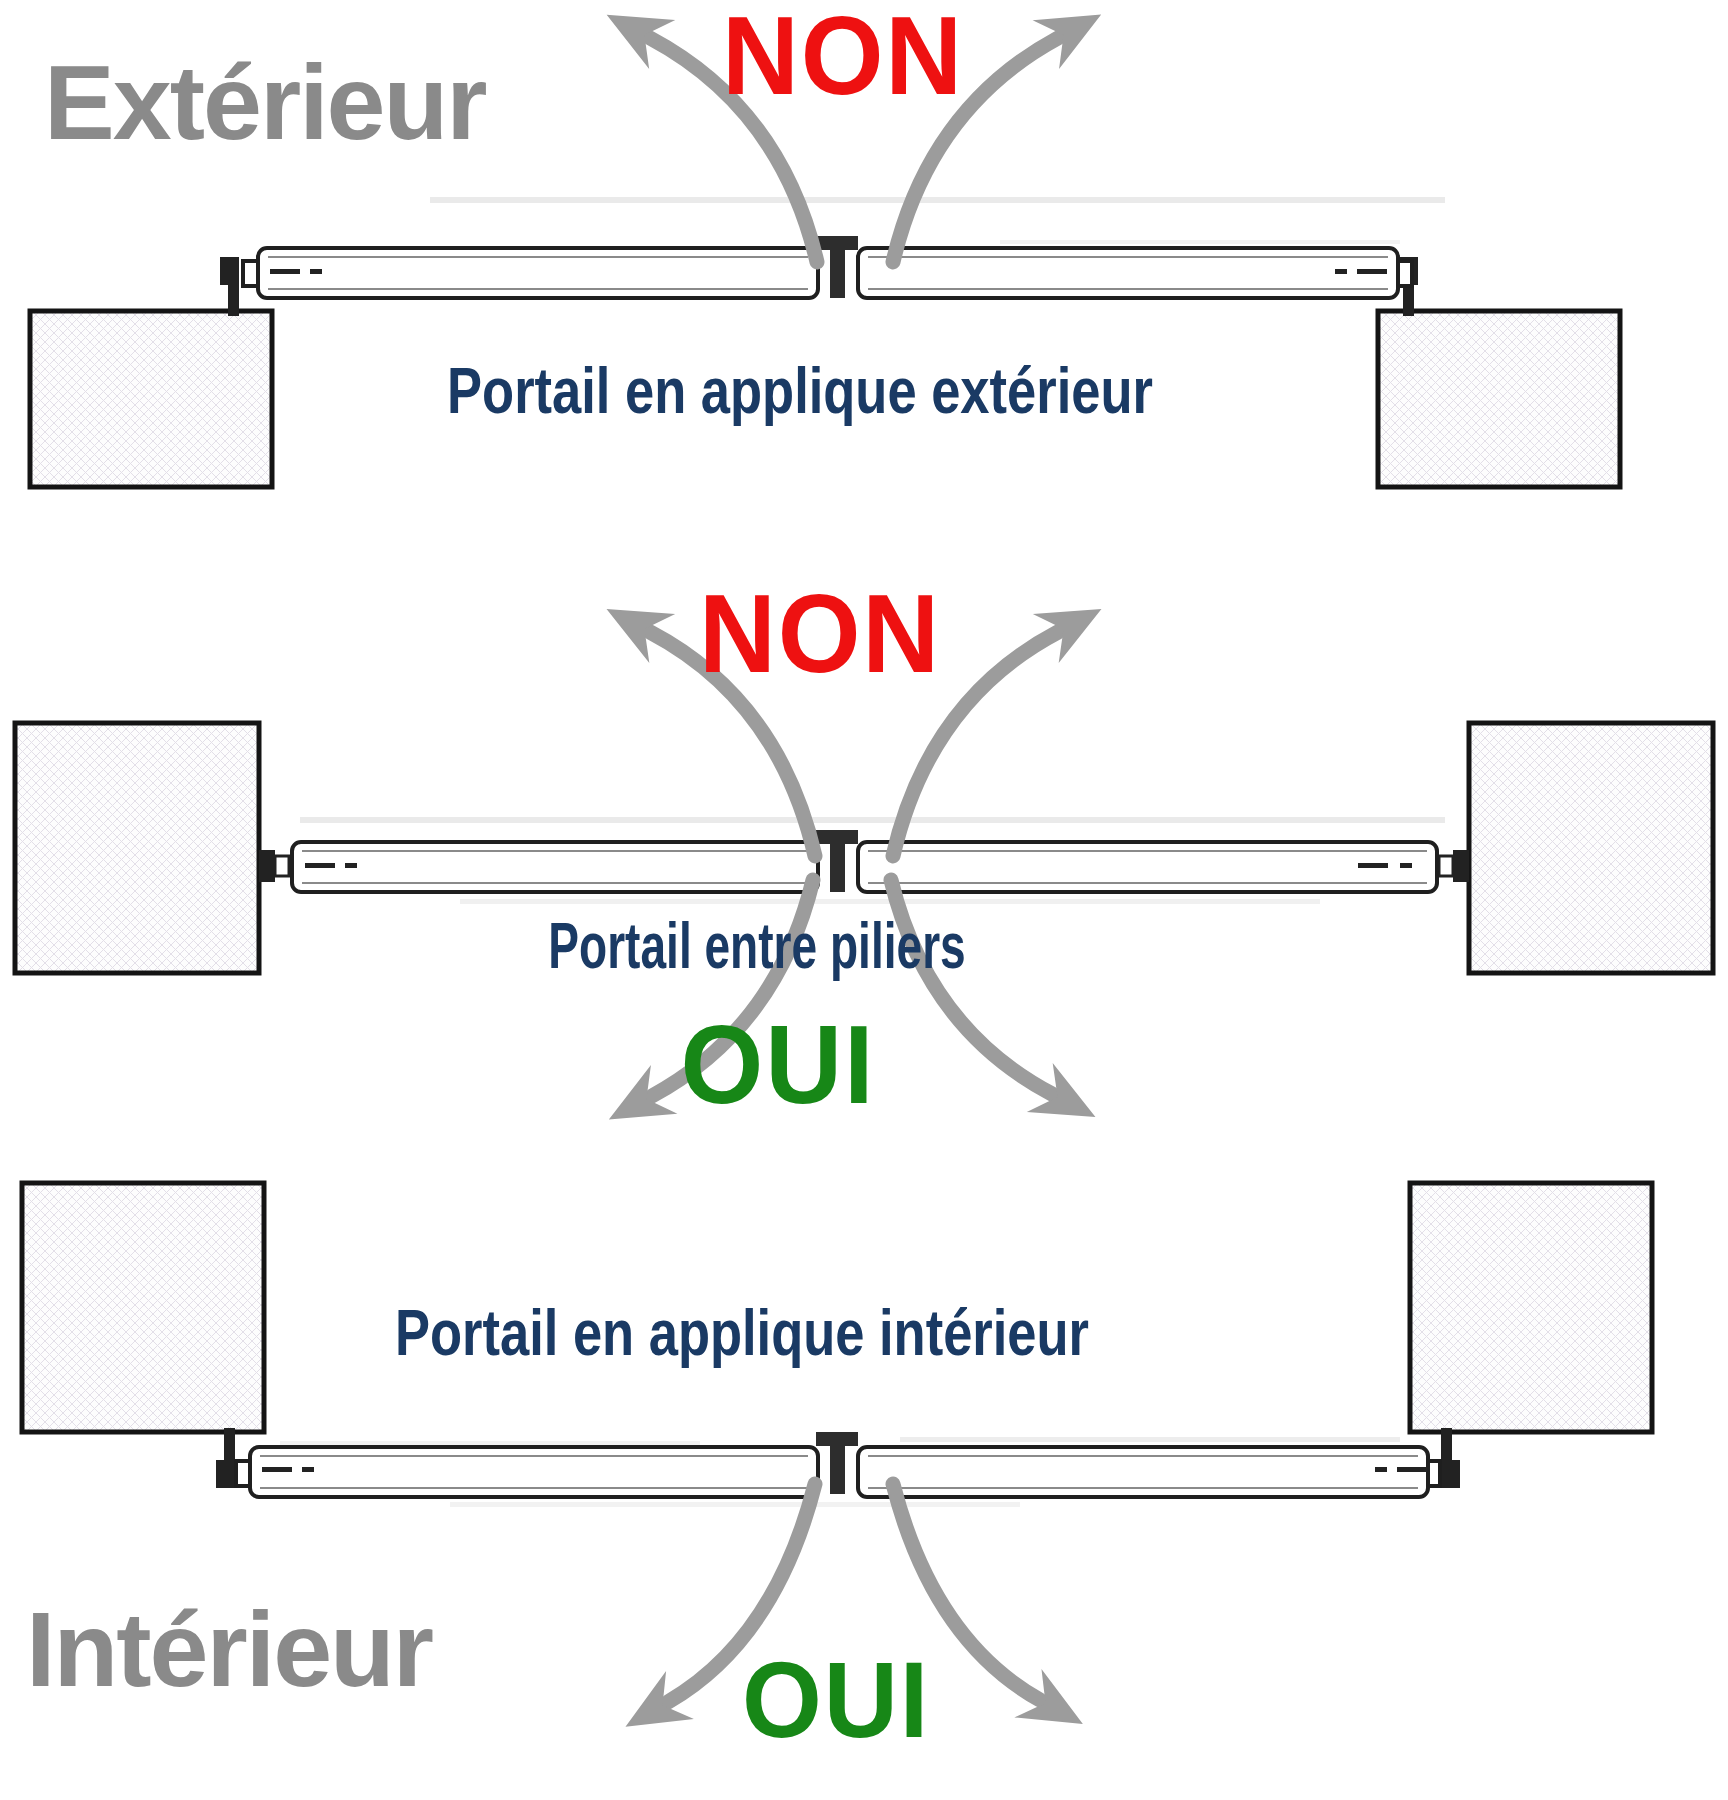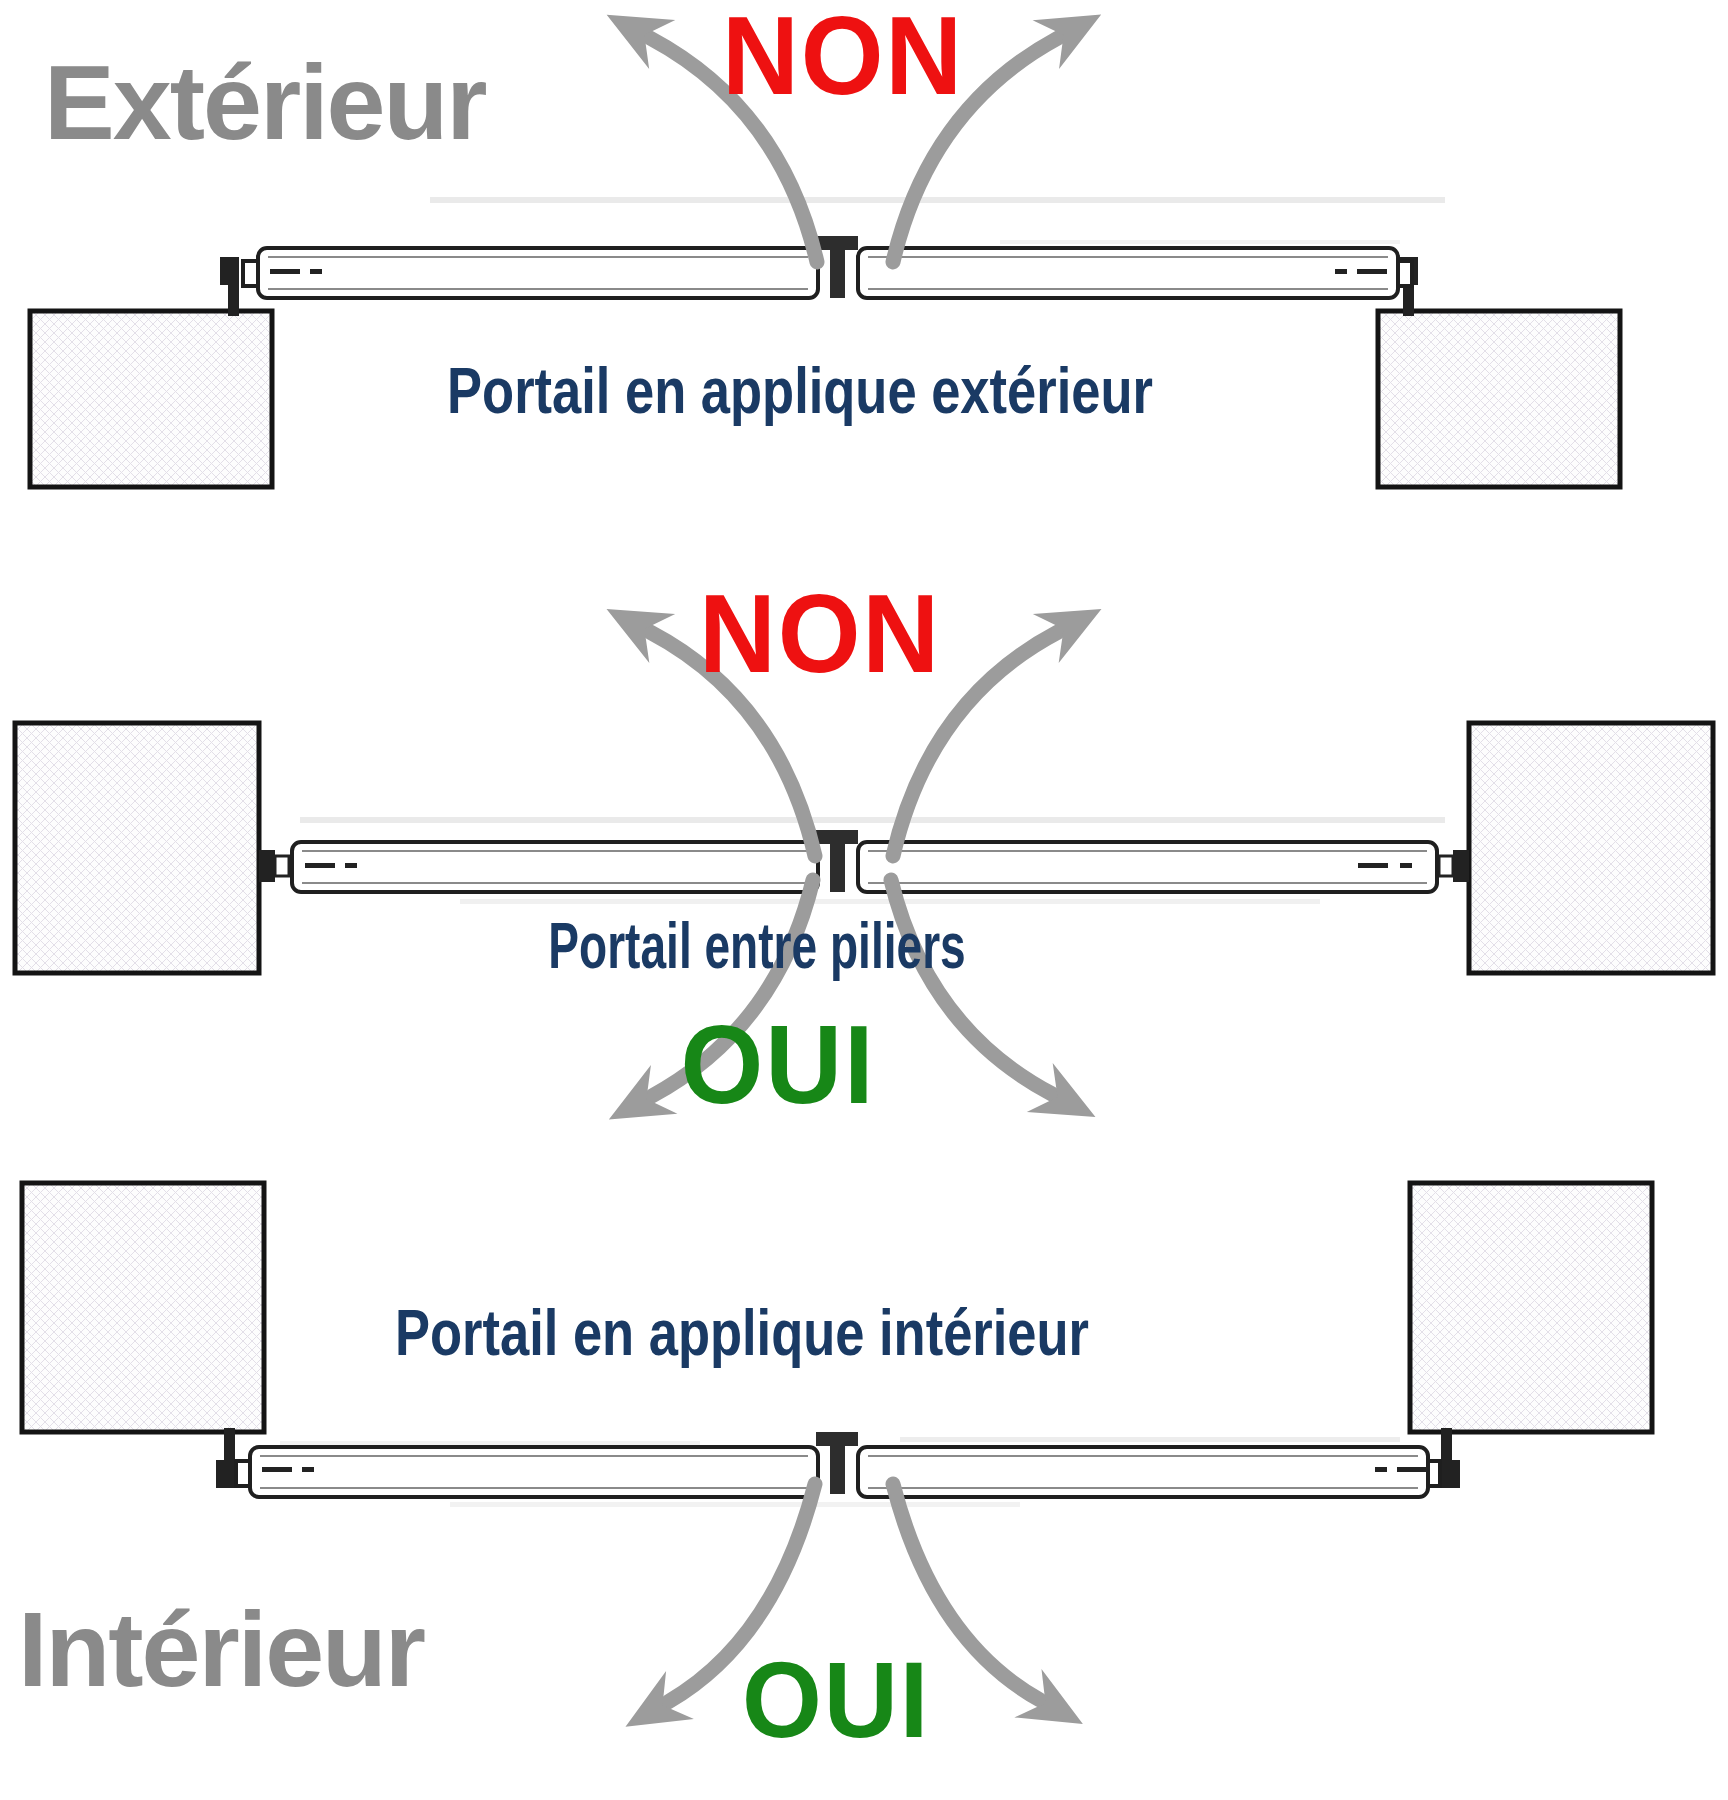--- a/index.html
+++ b/index.html
@@ -203,17 +203,17 @@
   <div class="txt caption cx" style="left:800px; top:359px;">Portail en applique extérieur</div>
 
   <div class="txt verdict-no cx95" style="left:820px; top:578px;">NON</div>
 
   <div class="txt caption cx72" style="left:757px; top:914px;">Portail entre piliers</div>
 
   <div class="txt verdict-yes cx95" style="left:778px; top:1009px;">OUI</div>
 
   <div class="txt caption cx" style="left:742px; top:1301px;">Portail en applique intérieur</div>
 
-  <div class="txt zone-label" style="left:18px; top:1596px;">Intérieur</div>
+  <div class="txt zone-label" style="left:26px; top:1596px;">Intérieur</div>
 
   <div class="txt verdict-yes cx95" style="left:836px; top:1646px; font-size:108px;">OUI</div>
 
 </div>
 
 </body></html>

